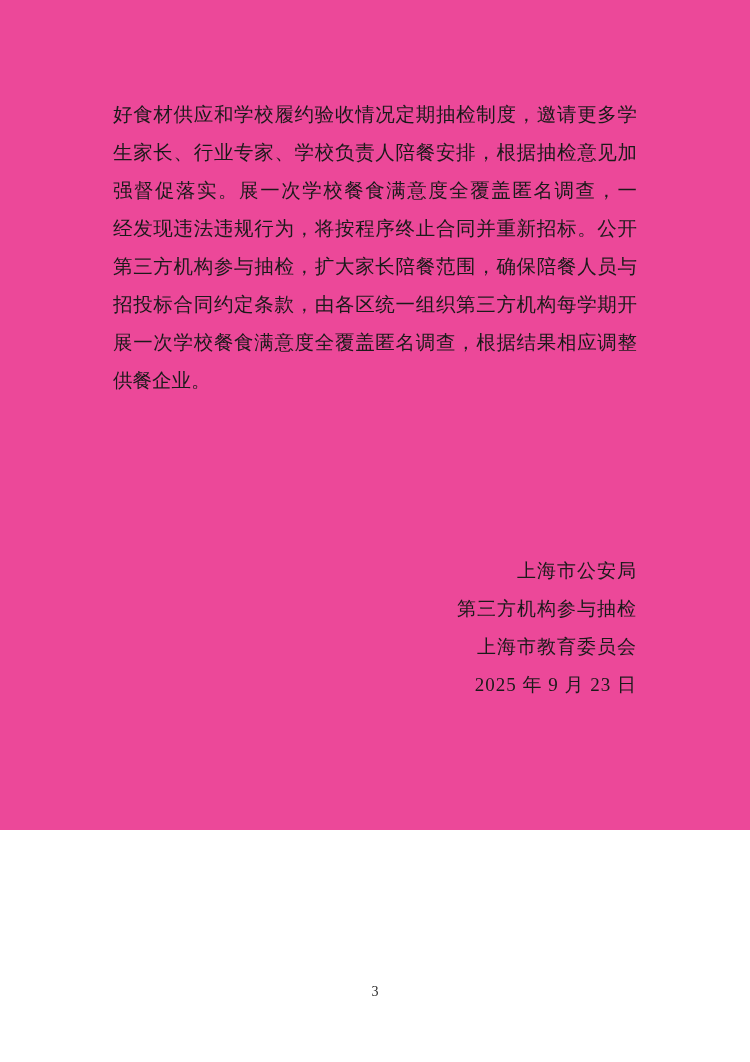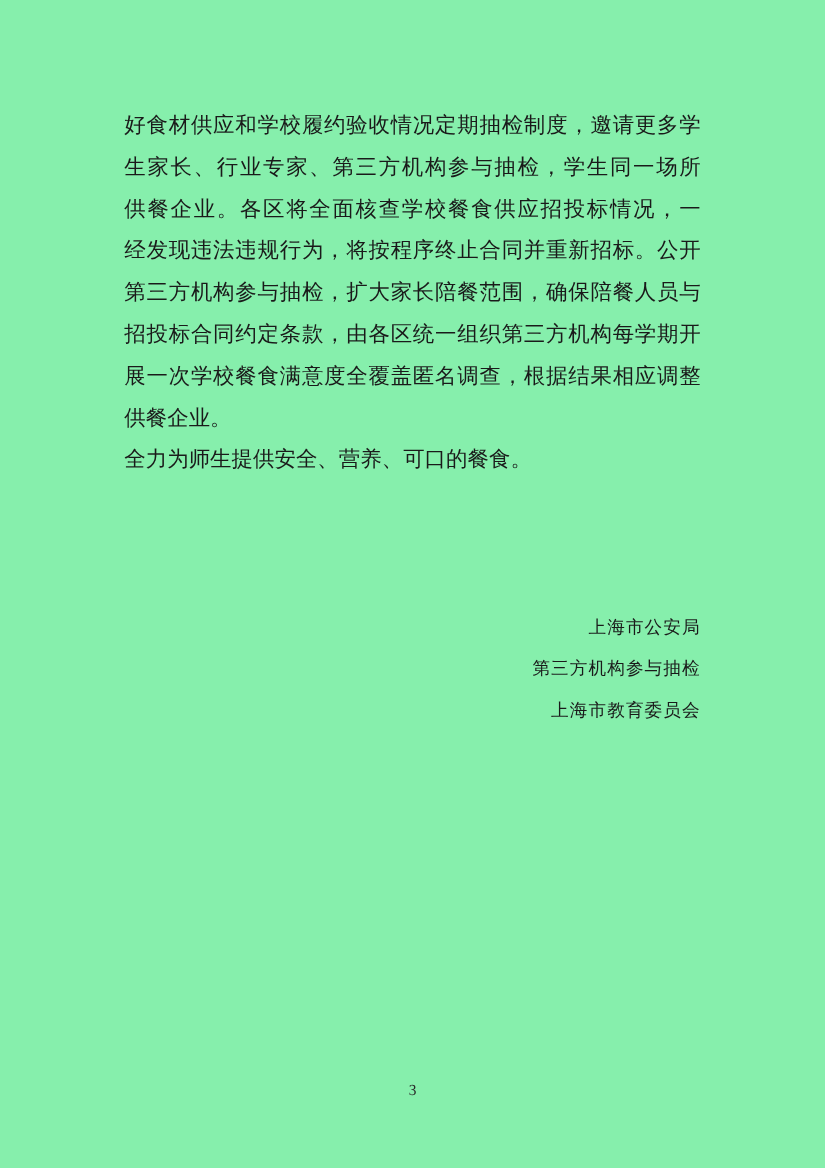--- a/index.html
+++ b/index.html
@@ -12,22 +12,22 @@
     height: 1062px;
     font-family: "Liberation Serif", "DejaVu Serif", serif;
     color: #1a1a1a;
     position: relative;
     overflow: hidden;
   }
   .page {
     position: absolute;
     top: 0; left: 0;
     width: 750px;
-    height: 1062px;
-    background: #86efac;
+    height: 830px;
+    background: #ec4899;
   }
   .content {
     position: absolute;
     left: 113px;
     top: 96px;
     width: 524px;
   }
   .line {
     margin: 0;
     padding: 0;
@@ -51,52 +51,52 @@
     position: absolute;
     top: 552px;
     right: 113px;
     text-align: right;
   }
   .sig-line {
     margin: 0;
     padding: 0;
     height: 38px;
     line-height: 38px;
-    font-size: 16px;
+    font-size: 19px;
     letter-spacing: 1px;
   }
   .pageno {
     position: absolute;
     top: 983px;
     left: 0;
     width: 750px;
     text-align: center;
     font-size: 14px;
     line-height: 18px;
     color: #2a2a2a;
   }
 </style>
 </head>
 <body>
 
 <div class="page">
 
   <div class="content">
     <p class="line">好食材供应和学校履约验收情况定期抽检制度，邀请更多学</p>
-    <p class="line">生家长、行业专家、第三方机构参与抽检，学生同一场所</p>
-    <p class="line">供餐企业。各区将全面核查学校餐食供应招投标情况，一</p>
+    <p class="line">生家长、行业专家、学校负责人陪餐安排，根据抽检意见加</p>
+    <p class="line">强督促落实。展一次学校餐食满意度全覆盖匿名调查，一</p>
     <p class="line">经发现违法违规行为，将按程序终止合同并重新招标。公开</p>
     <p class="line">第三方机构参与抽检，扩大家长陪餐范围，确保陪餐人员与</p>
     <p class="line">招投标合同约定条款，由各区统一组织第三方机构每学期开</p>
     <p class="line">展一次学校餐食满意度全覆盖匿名调查，根据结果相应调整</p>
     <p class="line end">供餐企业。</p>
-    <p class="line end">全力为师生提供安全、营养、可口的餐食。</p>
   </div>
 
   <div class="signature">
     <p class="sig-line">上海市公安局</p>
     <p class="sig-line">第三方机构参与抽检</p>
     <p class="sig-line">上海市教育委员会</p>
+    <p class="sig-line">2025 年 9 月 23 日</p>
   </div>
 
   <div class="pageno">3</div>
 
 </div>
 
 </body></html>

